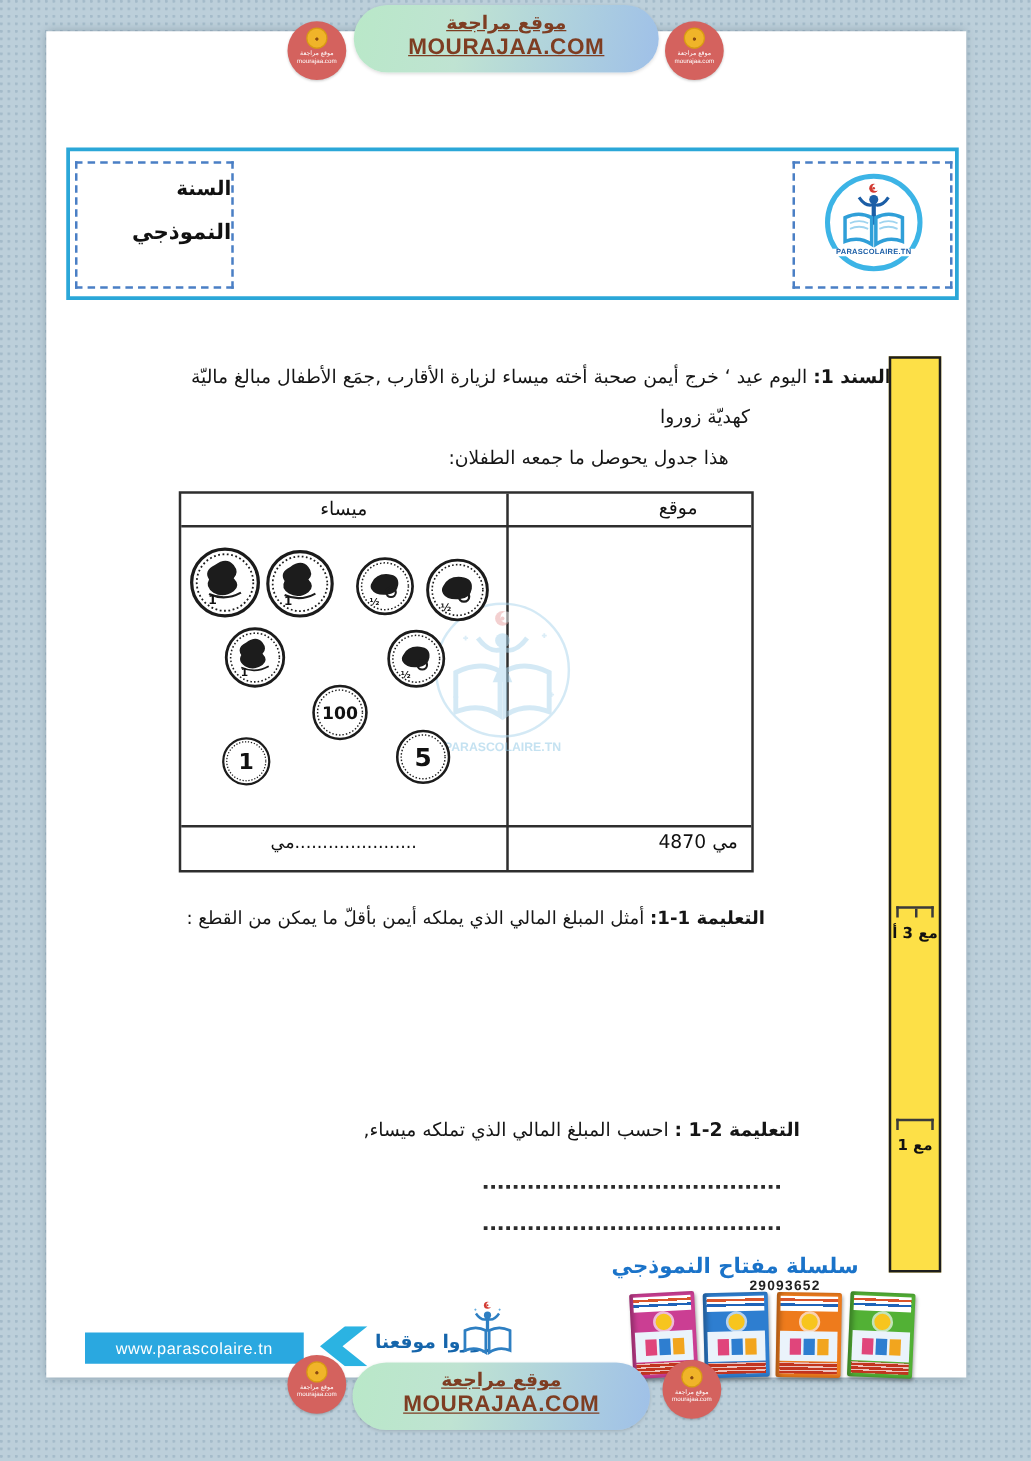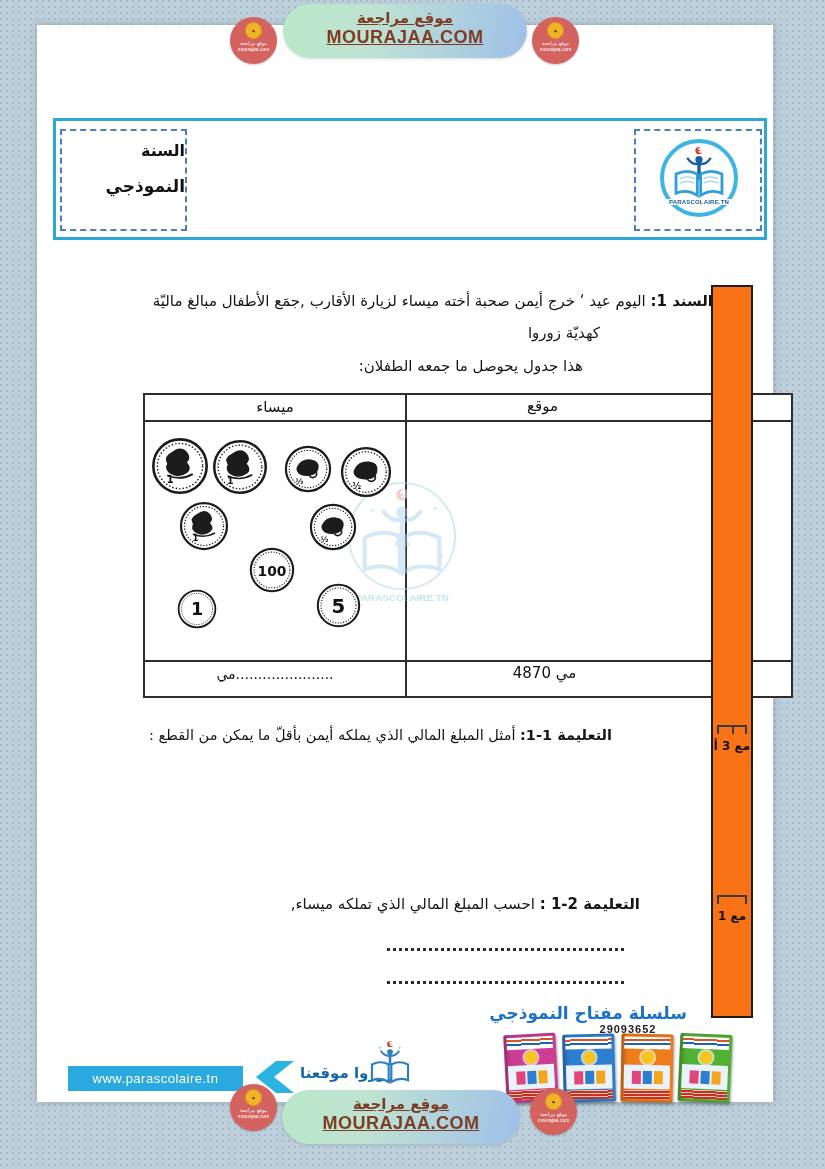--- a/index.html
+++ b/index.html
@@ -57,35 +57,35 @@
   .logo-circle svg { width:56px; height:56px; margin-top:2px; }
   .logo-text { position:absolute; left:2px; right:2px; bottom:8px;
                font-size:6px; font-weight:bold; color:#1b5ea6; background:#fff;
                font-family:"Liberation Sans", sans-serif; letter-spacing:.2px; }
 
   
   .ar-line { direction:rtl; white-space:nowrap; font-size:15px; color:#151515; }
   .ar-line b { font-weight:bold; }
 
   
-  .money-table { left:143px; top:393px; width:650px; height:305px;
+  .money-table { left:143px; top:393px; width:460px; height:305px;
                  border:2px solid #2e2e2e; background:#fff; }
   .mt-divider { position:absolute; left:260px; top:0; width:2px; height:100%; background:#2e2e2e; }
   .mt-hline   { position:absolute; left:0; width:100%; height:2px; background:#2e2e2e; }
   .mt-cell    { position:absolute; text-align:center; font-size:15px; direction:rtl; }
   .coins-area { position:absolute; left:2px; top:27px; width:258px; height:238px; }
   .coin { position:absolute; }
 
   
   .watermark { position:absolute; left:198px; top:84px; width:118px; height:118px;
                opacity:.5; pointer-events:none; }
 
   
   .mark-col { left:711px; top:285px; width:42px; height:733px;
-              border:2px solid #1d1d1d; background:#f97316; }
+              border:2px solid #1d1d1d; background:#fde047; }
   .bracket  { position:absolute; left:4px; width:30px; height:9px;
               border:2px solid #3a3a3a; border-bottom:none; }
   .bracket i { position:absolute; left:13px; top:0; width:2px; height:100%; background:#3a3a3a; }
   .mark-label { position:absolute; left:0; width:100%; text-align:center;
                 font-size:12px; font-weight:bold; direction:rtl; white-space:nowrap; }
 
   
   .dots { border-top:3px dotted #2b2b2b; width:237px; }
 
   
@@ -246,21 +246,21 @@
         <text x="50" y="66" text-anchor="middle" font-weight="bold" font-size="44" fill="#111">1</text>
       </svg>
       <svg viewBox="0 0 100 100" class="coin" style="left: 169px; top: 161px; width: 45px; height: 45px;">
         <circle cx="50" cy="50" r="46" fill="#fff" stroke="#1c1c1c" stroke-width="4.5"></circle>
         <circle cx="50" cy="50" r="39" fill="none" stroke="#1c1c1c" stroke-width="2.5" stroke-dasharray="2.5 3.5"></circle>
         <text x="50" y="66" text-anchor="middle" font-weight="bold" font-size="44" fill="#111">5</text>
       </svg>
     </div>
 
   <div class="mt-cell" style="left:0;width:260px;top:271px;font-size:14px;">......................مي</div>
-  <div class="mt-cell" style="left:252px;width:271px;top:269px;padding-left:24px;">مي 4870</div>
+  <div class="mt-cell" style="left:266px;width:271px;top:269px;padding-left:24px;">مي 4870</div>
 </div>
 
 <div class="abs mark-col">
   <div class="bracket" style="top:438px;">
       <i></i>
     </div>
   <div class="mark-label" style="top:452px;">مع 3 أ</div>
   <div class="bracket" style="top:608px;"></div>
   <div class="mark-label" style="top:622px;">مع 1</div>
 </div>

